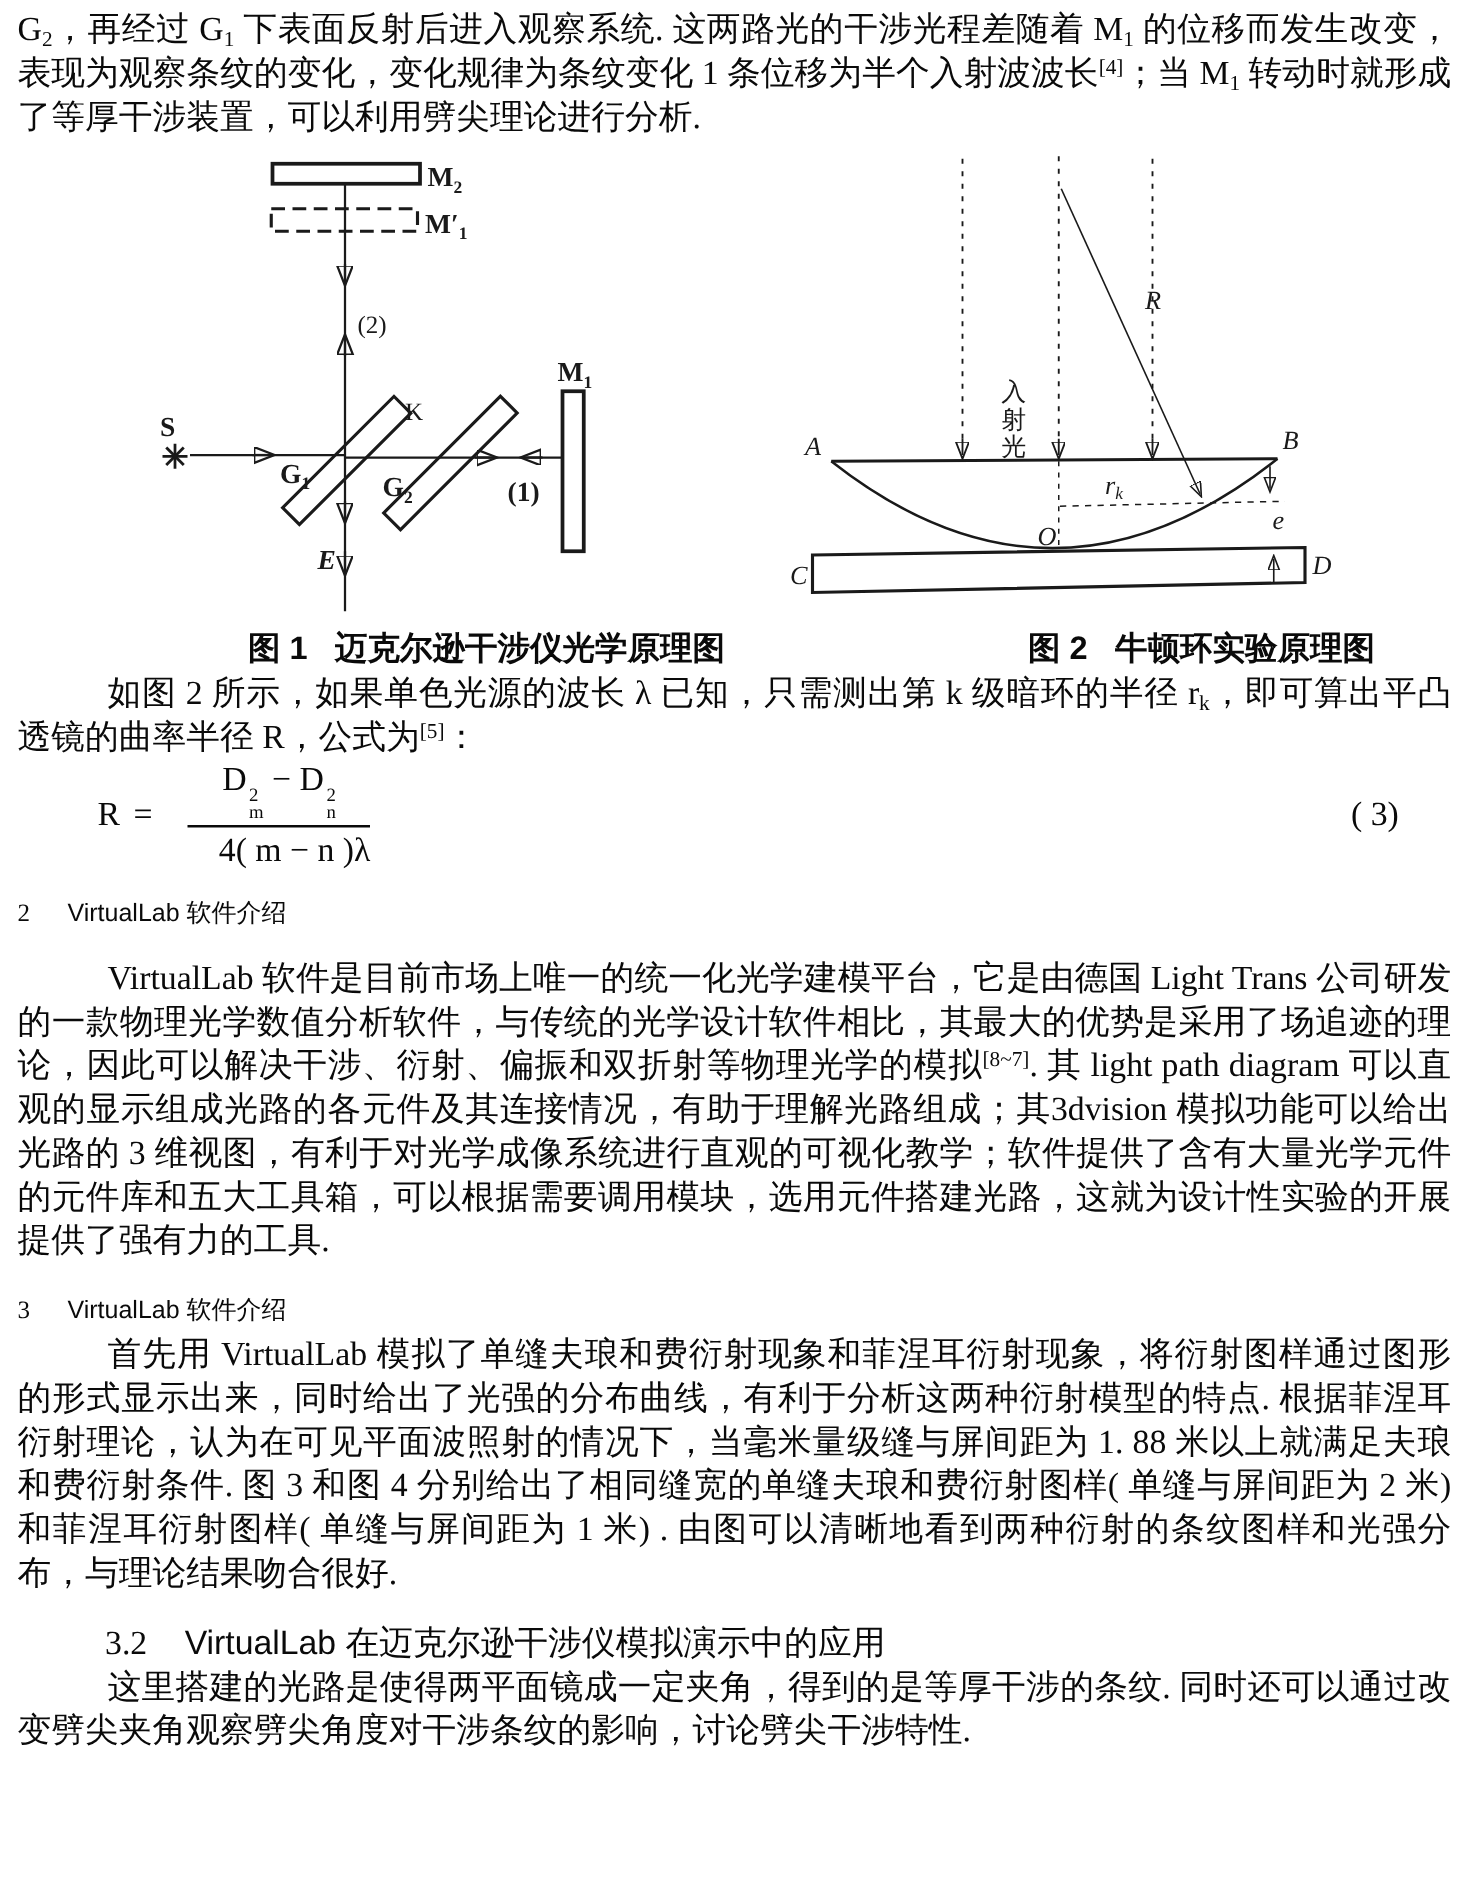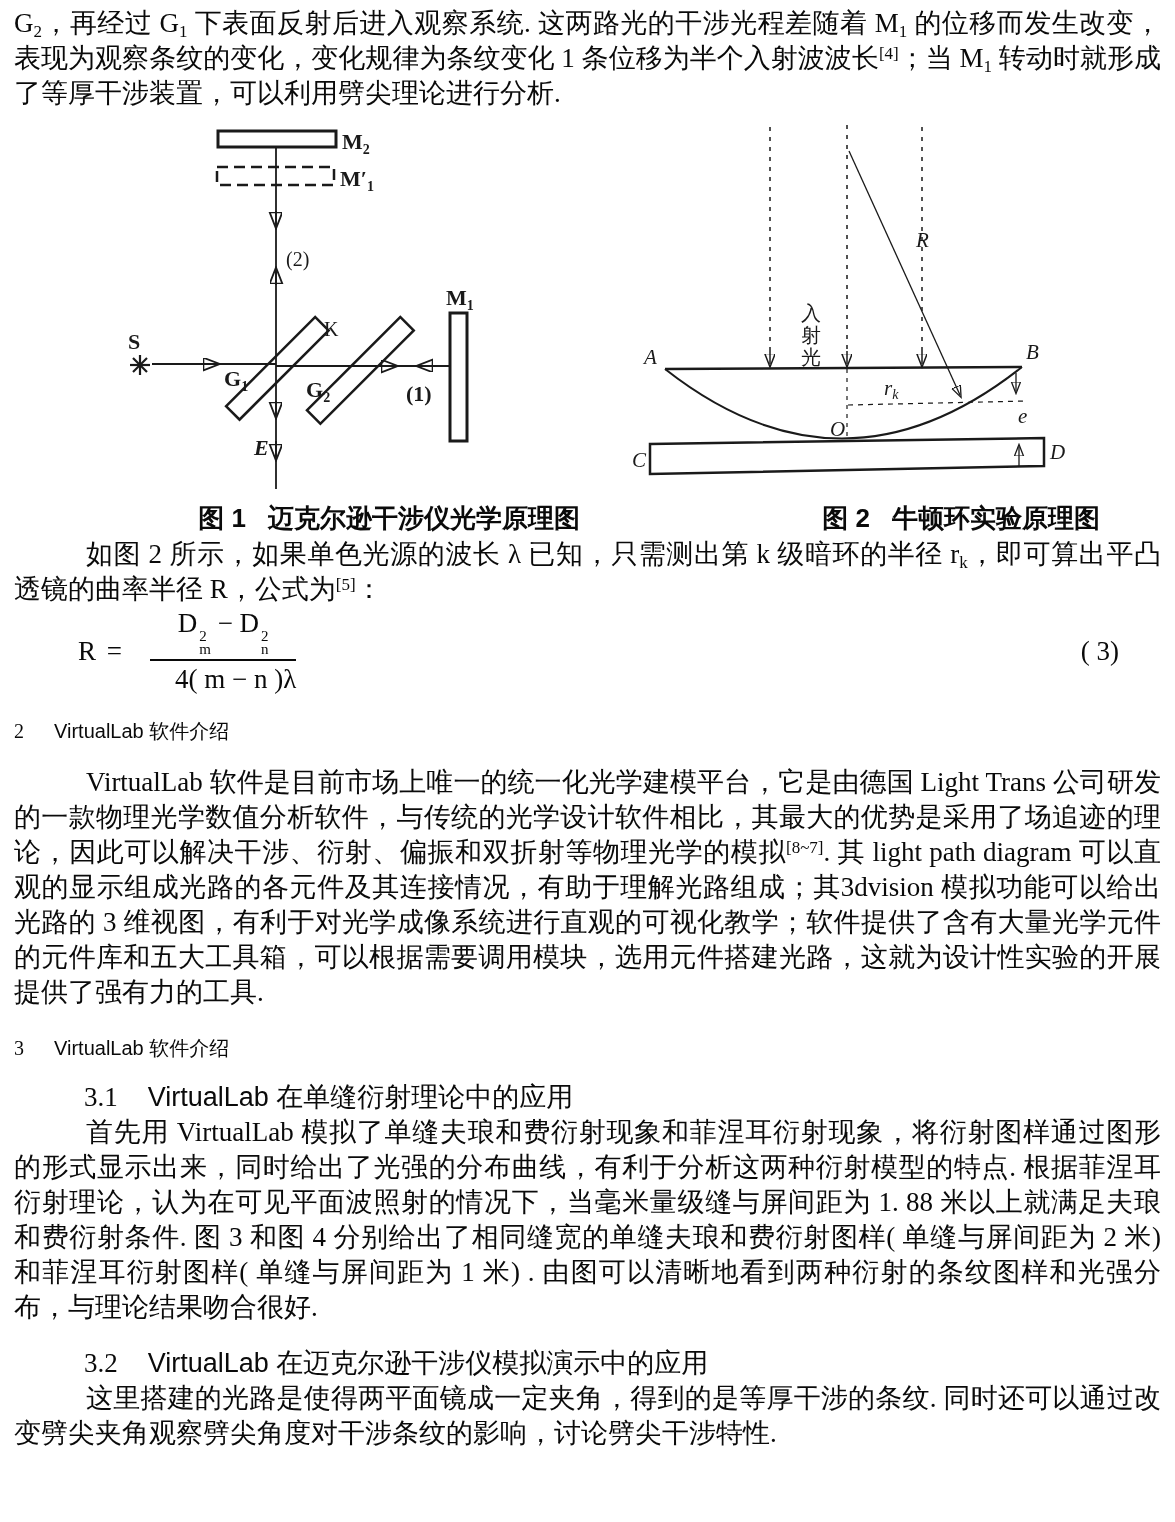--- a/index.html
+++ b/index.html
@@ -185,23 +185,20 @@
 
   <div class="sec-h">
     <span class="h-no">2</span><span>VirtualLab 软件介绍</span>
   </div>
   <p class="body indent" style="margin-top:16px;">VirtualLab 软件是目前市场上唯一的统一化光学建模平台，它是由德国 Light Trans 公司研发的一款物理光学数值分析软件，与传统的光学设计软件相比，其最大的优势是采用了场追迹的理论，因此可以解决干涉、衍射、偏振和双折射等物理光学的模拟<sup>[8~7]</sup>. 其 light path diagram 可以直观的显示组成光路的各元件及其连接情况，有助于理解光路组成；其3dvision 模拟功能可以给出光路的 3 维视图，有利于对光学成像系统进行直观的可视化教学；软件提供了含有大量光学元件的元件库和五大工具箱，可以根据需要调用模块，选用元件搭建光路，这就为设计性实验的开展提供了强有力的工具.</p>
 
   <div class="sec-h">
     <span class="h-no">3</span><span>VirtualLab 软件介绍</span>
   </div>
 
-  <div class="sub-h tight">
-    <span class="h-no">3.1</span><span>VirtualLab 在单缝衍射理论中的应用</span>
-  </div>
   <p class="body indent">首先用 VirtualLab 模拟了单缝夫琅和费衍射现象和菲涅耳衍射现象，将衍射图样通过图形的形式显示出来，同时给出了光强的分布曲线，有利于分析这两种衍射模型的特点. 根据菲涅耳衍射理论，认为在可见平面波照射的情况下，当毫米量级缝与屏间距为 1. 88 米以上就满足夫琅和费衍射条件. 图 3 和图 4 分别给出了相同缝宽的单缝夫琅和费衍射图样( 单缝与屏间距为 2 米) 和菲涅耳衍射图样( 单缝与屏间距为 1 米) . 由图可以清晰地看到两种衍射的条纹图样和光强分布，与理论结果吻合很好.</p>
 
   <div class="sub-h tight" style="margin-top:21px;">
     <span class="h-no">3.2</span><span>VirtualLab 在迈克尔逊干涉仪模拟演示中的应用</span>
   </div>
   <p class="body indent">这里搭建的光路是使得两平面镜成一定夹角，得到的是等厚干涉的条纹. 同时还可以通过改变劈尖夹角观察劈尖角度对干涉条纹的影响，讨论劈尖干涉特性.</p>
 
 </div>
 
 </body></html>

